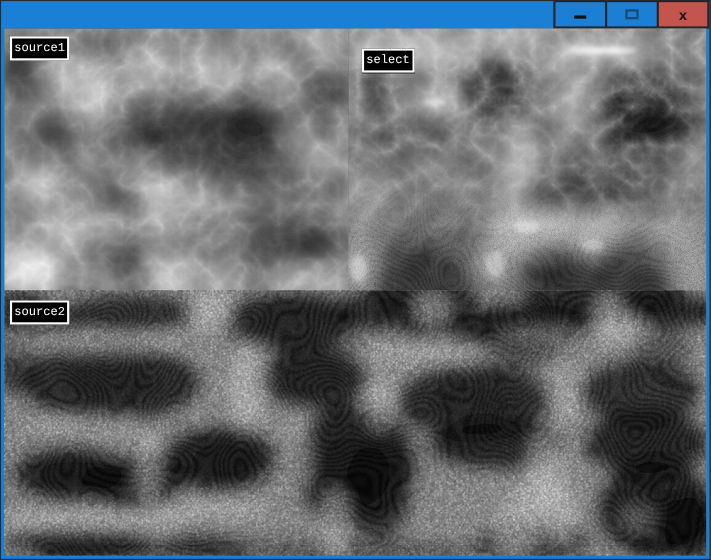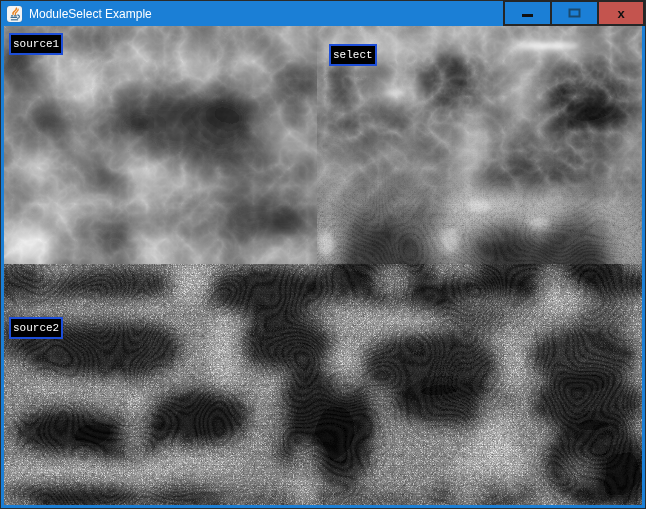--- a/index.html
+++ b/index.html
@@ -6,38 +6,25 @@
 #title{position:absolute;left:1px;top:1px;width:644px;height:25px;background:#1b7fd6;color:#fff;}
 #title .txt{position:absolute;left:28px;top:6px;font-size:12px;color:#fff;}
 #icon{position:absolute;left:6px;top:5px;width:15px;height:16px;background:#f4f4f4;border-radius:3px;box-shadow:0 0 1px #666;}
 #btns{position:absolute;left:503px;top:0px;width:142px;height:26px;background:#262626;}
 .btn{position:absolute;top:2px;width:45px;height:22px;background:#1b7fd6;}
 #bmin{left:2px;}
 #bmax{left:49px;}
 #bclose{left:96px;width:44px;background:#c4544e;}
 .glyph{position:absolute;left:0;top:0;width:100%;height:100%;}
 #content{position:absolute;left:4px;top:26px;width:638px;height:479px;background:#888;}
-.lbl{position:absolute;background:#000;color:#fff;border:2px solid #1d4ed8;font-family:"Liberation Mono",monospace;font-size:11px;line-height:14px;padding:2px 2px;}
+.lbl{position:absolute;background:#000;color:#fff;border:2px solid #ffffff;font-family:"Liberation Mono",monospace;font-size:11px;line-height:14px;padding:2px 2px;}
 </style></head>
 <body>
 <div id="win">
   <div id="frame"></div>
-  <div id="title">
-    <div id="icon">
-      <svg class="glyph" viewBox="0 0 15 16">
-        <path d="M6.3 8.8 C5.4 7.2 6.4 5.8 7.9 4.8 C9.3 3.8 9.8 2.7 9.2 1.6" stroke="#e8821e" stroke-width="1.4" fill="none"></path>
-        <path d="M8.6 9.2 C7.8 7.8 8.7 6.4 10.1 5.4 C11.1 4.6 11.5 3.6 11.1 2.6" stroke="#e8821e" stroke-width="1.2" fill="none"></path>
-        <path d="M4.0 9.9 h2.0 M6.8 9.9 h3.0" stroke="#3d6e93" stroke-width="1.2"></path>
-        <path d="M3.6 11.4 h6.6" stroke="#3d6e93" stroke-width="1.2"></path>
-        <path d="M10.4 8.9 c 2.8 0.6 2.8 3.0 -0.2 3.6" stroke="#3d6e93" stroke-width="1.1" fill="none"></path>
-        <path d="M3.9 13.8 h7.2" stroke="#3d6e93" stroke-width="1.2"></path>
-      </svg>
-    </div>
-    <div class="txt">ModuleSelect Example</div>
-  </div>
   <div id="btns">
     <div class="btn" id="bmin">
         <svg class="glyph" viewBox="0 0 45 22">
           <rect x="17" y="12" width="11" height="3" fill="#111"></rect>
         </svg>
       </div>
     <div class="btn" id="bmax">
         <svg class="glyph" viewBox="0 0 45 22">
           <rect x="17.5" y="7.5" width="10" height="7" fill="none" stroke="#1a4a6e" stroke-width="2"></rect>
         </svg>
@@ -312,15 +299,15 @@
       </g>
       <g clip-path="url(#clipS2)" style="mix-blend-mode:multiply">
         <rect x="0" y="238" width="638" height="241" filter="url(#grain)" opacity="0.48"></rect>
       </g>
       <g clip-path="url(#clipS2)" style="mix-blend-mode:screen" mask="url(#s2lum)">
         <rect x="0" y="238" width="638" height="241" filter="url(#salt)" opacity="1"></rect>
       </g>
     </svg>
     <div class="lbl" id="l1" style="left:5px;top:7px;">source1</div>
     <div class="lbl" id="l2" style="left:325px;top:18px;">select</div>
-    <div class="lbl" id="l3" style="left:5px;top:247px;margin-top:44px;">source2</div>
+    <div class="lbl" id="l3" style="left:5px;top:247px;">source2</div>
   </div>
 </div>
 
 </body></html>

